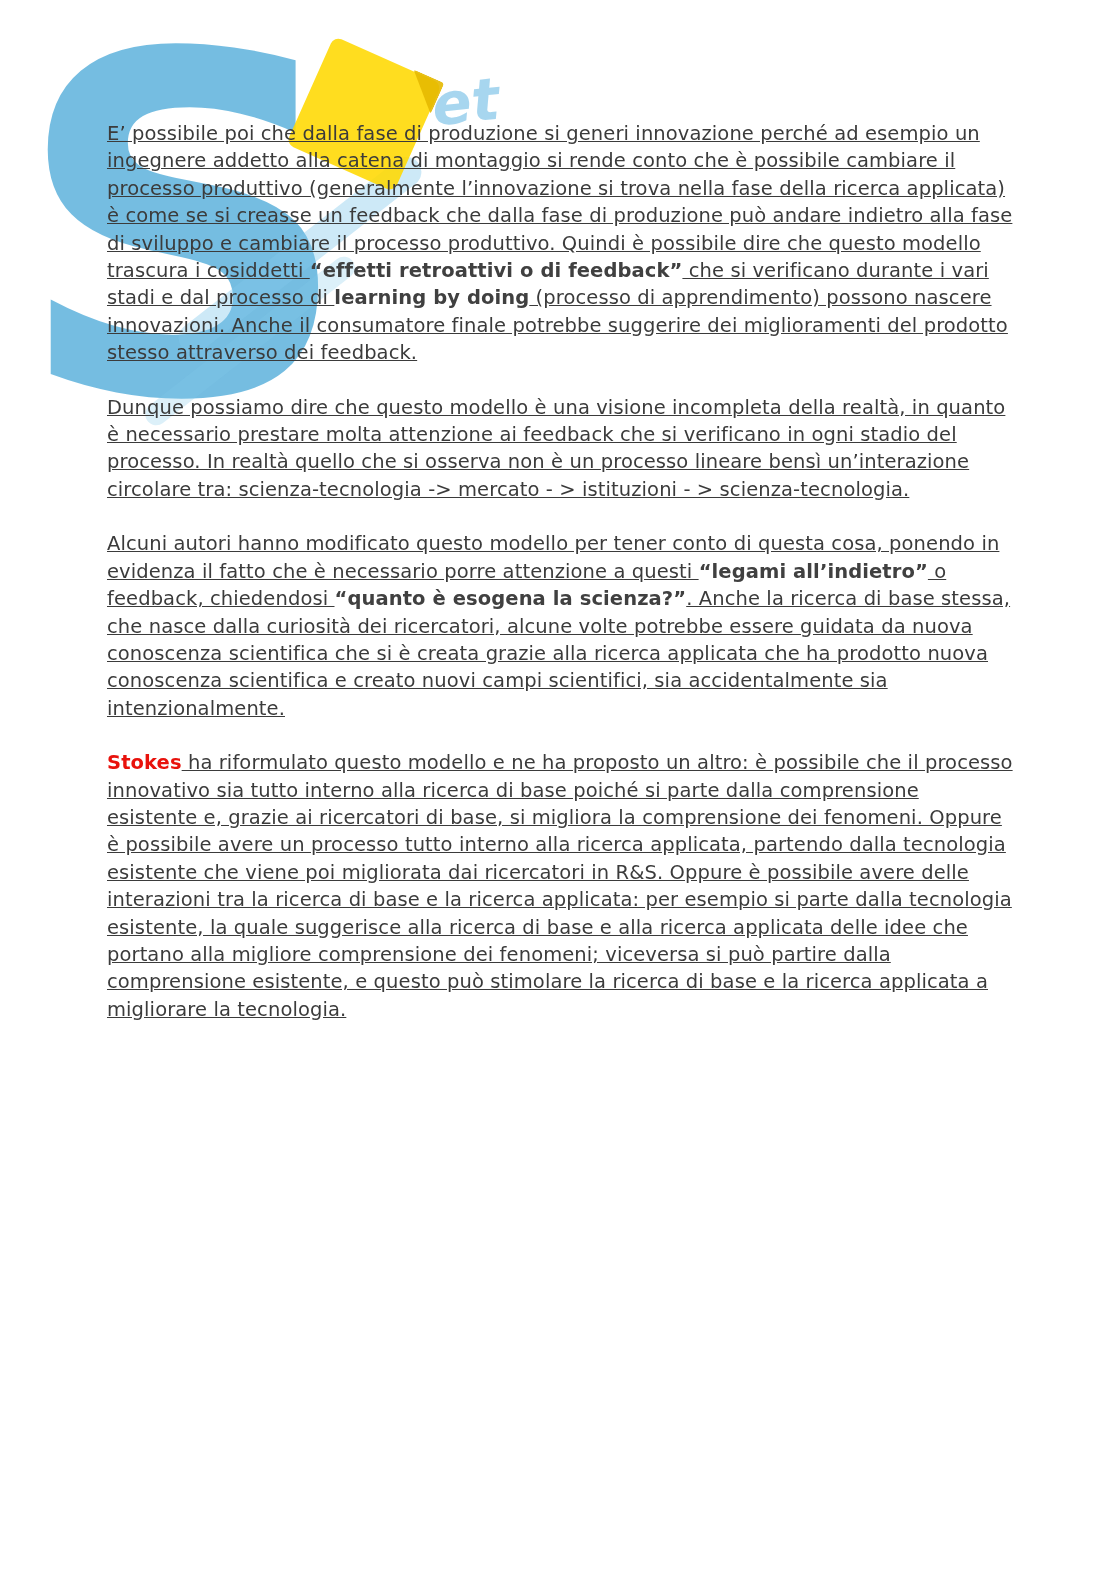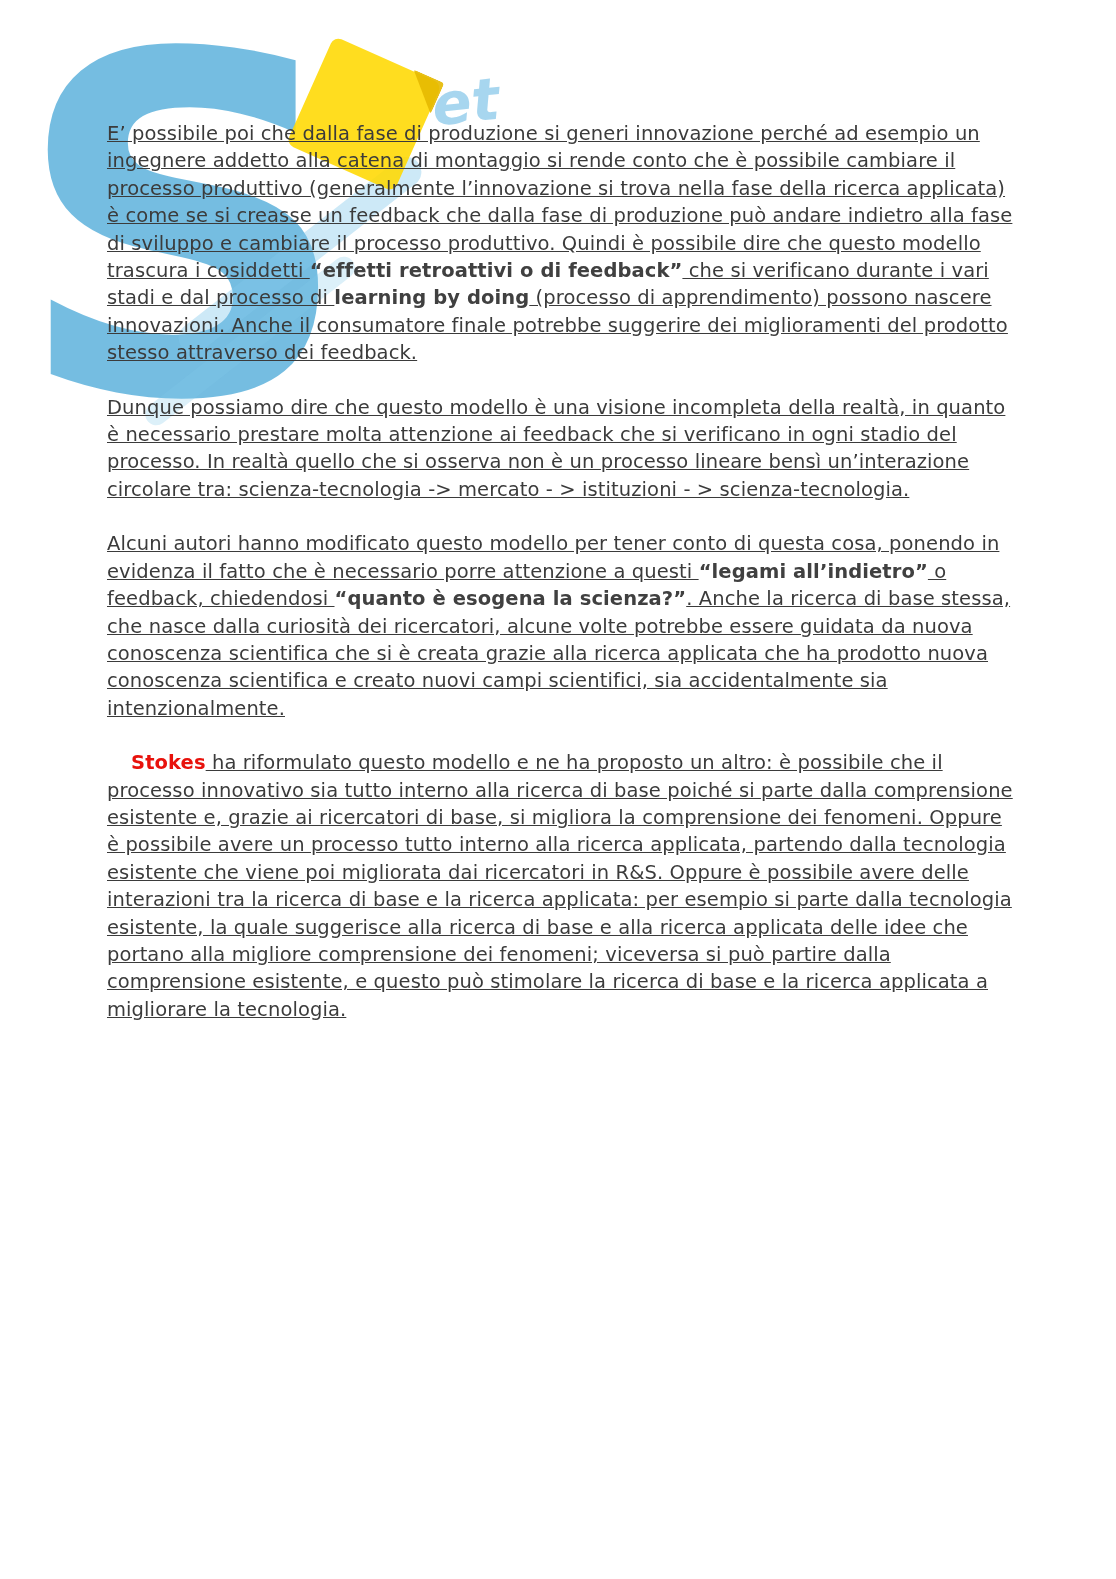--- a/index.html
+++ b/index.html
@@ -104,21 +104,20 @@
   .run.normal {
     font-weight: 400;
     text-decoration: underline;
   }
   .run.bold {
     font-weight: 700;
     color: #404040;
   }
   .run.bold-red {
     font-weight: 700;
-    margin-left: 24px;
   }
 </style>
 </head>
 <body>
 
 <div class="watermark">
   <span class="wm-blue-s">S</span>
   <div class="wm-swoosh"></div>
   <div class="wm-swoosh-2"></div>
   <div class="wm-diamond">

